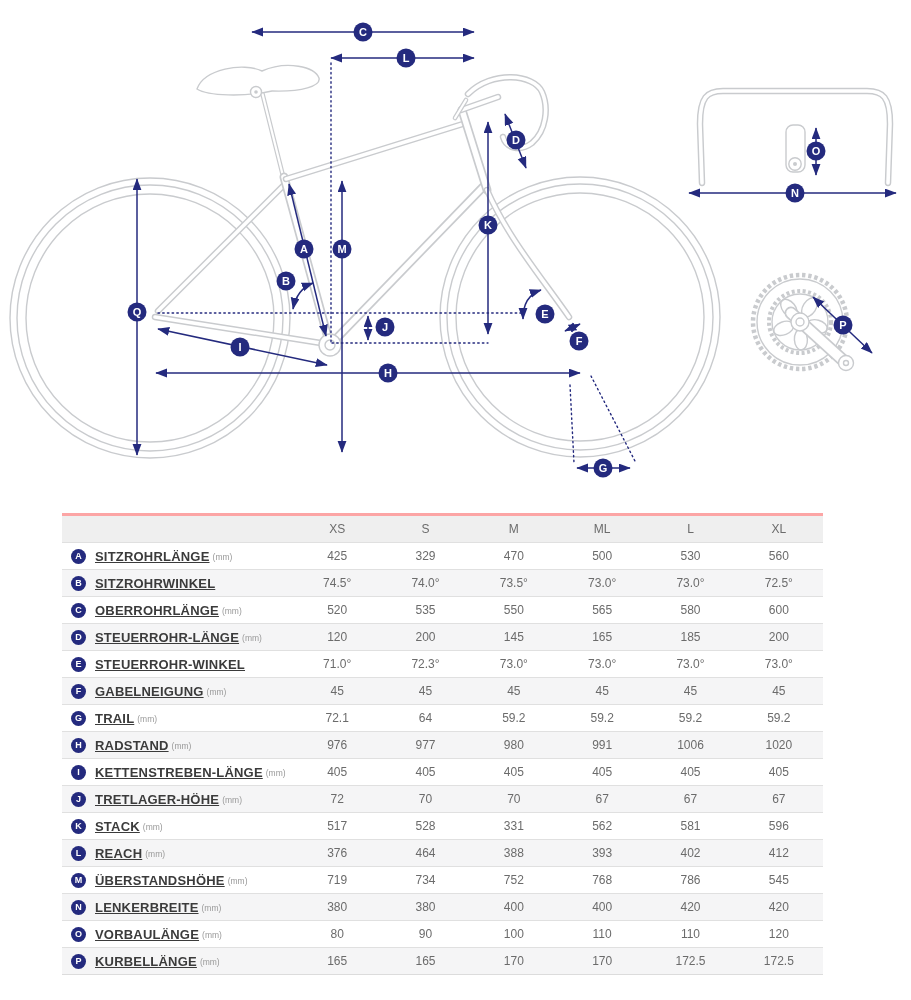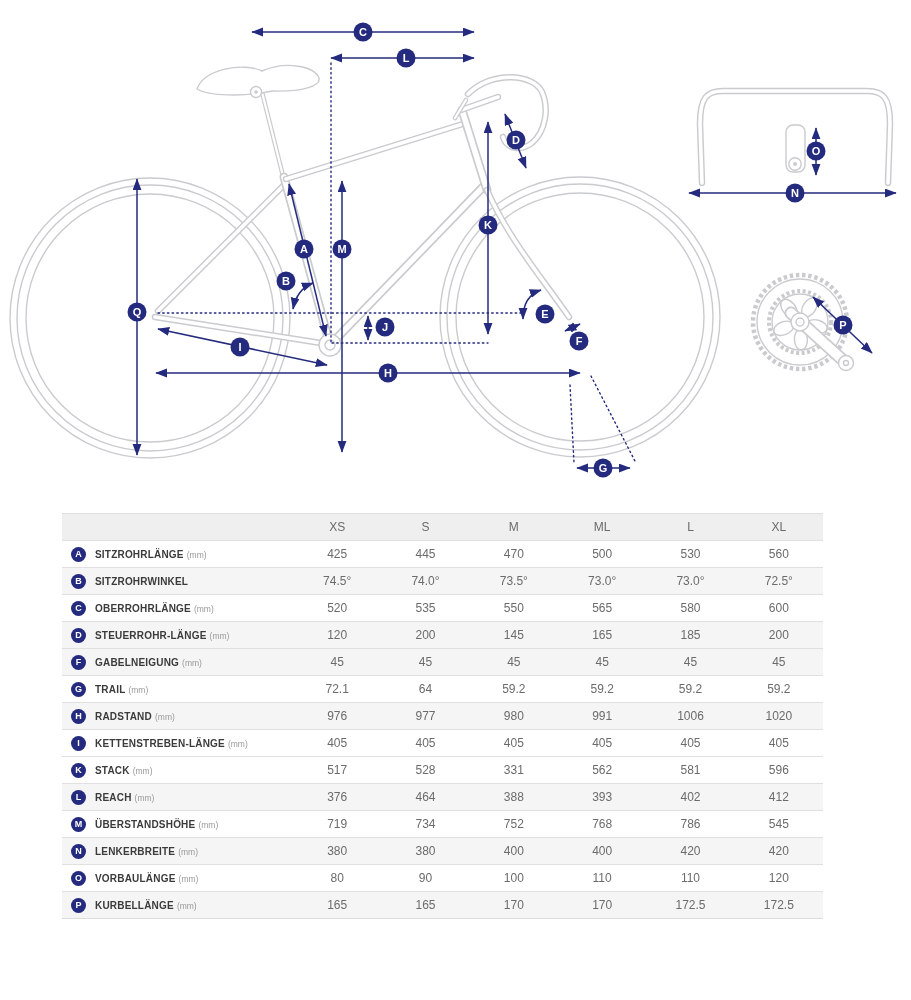--- a/index.html
+++ b/index.html
@@ -15,30 +15,30 @@
   .tube-thin.tube-core{stroke-width:2.2;}
   .wheel{stroke:#c9cbce;stroke-width:1.4;fill:none;}
   .part{stroke:#c9cbce;stroke-width:1.4;fill:#ffffff;}
   .partline{stroke:#c9cbce;stroke-width:1.4;fill:none;}
   .dim{stroke:#242a7e;stroke-width:1.5;fill:none;}
   .dash{stroke:#242a7e;stroke-width:1.4;fill:none;stroke-dasharray:1.5 3.2;stroke-linecap:round;}
   .badge-circle{fill:#242a7e;}
   .badge-letter{fill:#ffffff;font-family:"Liberation Sans",sans-serif;font-size:11px;font-weight:bold;text-anchor:middle;}
   
   #geo-table{position:absolute;left:62px;top:513px;width:761px;border-collapse:collapse;
-             border-top:1px solid #fca5a5;border-bottom:1px solid #dcdcdc;table-layout:fixed;}
+             border-top:3px solid #fca5a5;border-bottom:1px solid #dcdcdc;table-layout:fixed;}
   #geo-table th,#geo-table td{height:26px;padding:0;border-top:1px solid #e0e0e0;}
   #geo-table thead th{background:#efefef;color:#6b6b6b;font-weight:normal;font-size:12px;text-align:center;}
   #geo-table thead th.lbl{width:231px;}
   #geo-table tbody tr.even td{background:#f5f5f6;}
   #geo-table td.val{text-align:center;color:#6b6b6b;font-size:12px;}
   #geo-table td.lbl{text-align:left;padding-left:9px;white-space:nowrap;}
   .rbadge{display:inline-block;width:15px;height:15px;border-radius:50%;background:#242a7e;color:#fff;
           font-size:9px;font-weight:bold;text-align:center;line-height:15px;vertical-align:middle;margin-right:9px;}
-  .rlabel{font-size:10px;font-weight:bold;color:#3b3b3b;vertical-align:middle;letter-spacing:.2px;}
+  .rlabel{font-size:13px;font-weight:bold;color:#3b3b3b;vertical-align:middle;letter-spacing:.2px;text-decoration:underline;}
   .runit{font-size:8.5px;color:#999;vertical-align:middle;margin-left:3px;}
 </style>
 </head>
 <body>
 
 <div id="stage">
 
   <svg id="diagram" width="911" height="505" viewBox="0 0 911 505">
     <defs>
       <marker id="ae" markerWidth="9" markerHeight="7" refX="7.5" refY="3" orient="auto">
@@ -232,21 +232,21 @@
           <th>M</th>
           <th>ML</th>
           <th>L</th>
           <th>XL</th>
         </tr>
       </thead>
     <tbody>
         <tr class="odd">
           <td class="lbl"><span class="rbadge">A</span><span class="rlabel">SITZROHRLÄNGE</span><span class="runit">(mm)</span></td>
           <td class="val">425</td>
-          <td class="val">445</td>
+          <td class="val">329</td>
           <td class="val">470</td>
           <td class="val">500</td>
           <td class="val">530</td>
           <td class="val">560</td>
         </tr>
         <tr class="even">
           <td class="lbl"><span class="rbadge">B</span><span class="rlabel">SITZROHRWINKEL</span></td>
           <td class="val">74.5°</td>
           <td class="val">74.0°</td>
           <td class="val">73.5°</td>
@@ -265,20 +265,29 @@
         </tr>
         <tr class="even">
           <td class="lbl"><span class="rbadge">D</span><span class="rlabel">STEUERROHR-LÄNGE</span><span class="runit">(mm)</span></td>
           <td class="val">120</td>
           <td class="val">200</td>
           <td class="val">145</td>
           <td class="val">165</td>
           <td class="val">185</td>
           <td class="val">200</td>
         </tr>
+        <tr class="odd">
+          <td class="lbl"><span class="rbadge">E</span><span class="rlabel">STEUERROHR-WINKEL</span></td>
+          <td class="val">71.0°</td>
+          <td class="val">72.3°</td>
+          <td class="val">73.0°</td>
+          <td class="val">73.0°</td>
+          <td class="val">73.0°</td>
+          <td class="val">73.0°</td>
+        </tr>
         <tr class="even">
           <td class="lbl"><span class="rbadge">F</span><span class="rlabel">GABELNEIGUNG</span><span class="runit">(mm)</span></td>
           <td class="val">45</td>
           <td class="val">45</td>
           <td class="val">45</td>
           <td class="val">45</td>
           <td class="val">45</td>
           <td class="val">45</td>
         </tr>
         <tr class="odd">
@@ -301,20 +310,29 @@
         </tr>
         <tr class="odd">
           <td class="lbl"><span class="rbadge">I</span><span class="rlabel">KETTENSTREBEN-LÄNGE</span><span class="runit">(mm)</span></td>
           <td class="val">405</td>
           <td class="val">405</td>
           <td class="val">405</td>
           <td class="val">405</td>
           <td class="val">405</td>
           <td class="val">405</td>
         </tr>
+        <tr class="even">
+          <td class="lbl"><span class="rbadge">J</span><span class="rlabel">TRETLAGER-HÖHE</span><span class="runit">(mm)</span></td>
+          <td class="val">72</td>
+          <td class="val">70</td>
+          <td class="val">70</td>
+          <td class="val">67</td>
+          <td class="val">67</td>
+          <td class="val">67</td>
+        </tr>
         <tr class="odd">
           <td class="lbl"><span class="rbadge">K</span><span class="rlabel">STACK</span><span class="runit">(mm)</span></td>
           <td class="val">517</td>
           <td class="val">528</td>
           <td class="val">331</td>
           <td class="val">562</td>
           <td class="val">581</td>
           <td class="val">596</td>
         </tr>
         <tr class="even">

